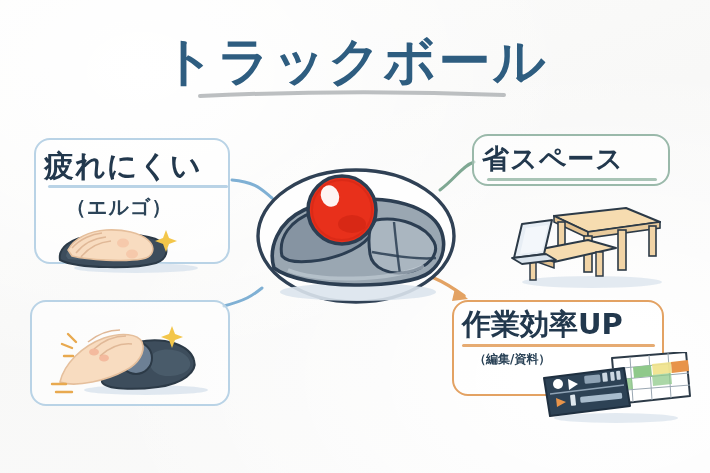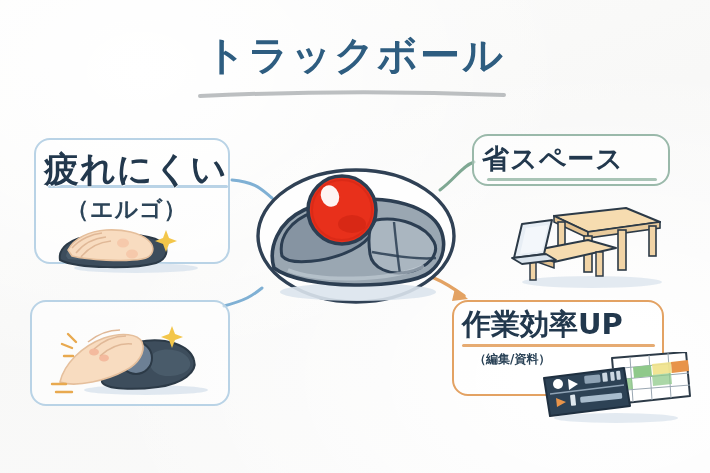--- a/index.html
+++ b/index.html
@@ -38,21 +38,21 @@
     position: absolute;
     left: 0;
     top: 34px;
     width: 710px;
     text-align: center;
   }
   .title-text {
     display: inline-block;
     font-family: "DejaVu Sans", "Liberation Sans", sans-serif;
     font-weight: bold;
-    font-size: 40px;
+    font-size: 52px;
     letter-spacing: 2px;
     color: #2e5d80;
     line-height: 1.05;
     text-shadow: 0 1px 0 rgba(255,255,255,0.7);
   }
   .title-underline {
     position: absolute;
     left: 196px;
     top: 88px;
     width: 312px;
@@ -91,22 +91,22 @@
     text-shadow: 0 1px 0 rgba(255,255,255,0.8);
   }
   .box-sublabel {
     position: absolute;
     font-weight: bold;
     color: #2c4458;
     white-space: nowrap;
     text-shadow: 0 1px 0 rgba(255,255,255,0.8);
   }
 
-  #label-ergo      { left: 44px;  top: 146px; font-size: 35px; letter-spacing: 1px; }
-  #sublabel-ergo   { left: 66px;  top: 194px; font-size: 23px; letter-spacing: 1px; }
+  #label-ergo      { left: 44px;  top: 146px; font-size: 30px; letter-spacing: 1px; }
+  #sublabel-ergo   { left: 66px;  top: 194px; font-size: 20px; letter-spacing: 1px; }
   #label-space     { left: 482px; top: 141px; font-size: 27px; letter-spacing: 1px; }
   #label-eff       { left: 462px; top: 305px; font-size: 29px; letter-spacing: 0px; }
   #sublabel-eff    { left: 474px; top: 351px; font-size: 12px; letter-spacing: 0px; }
 
   .label-rule {
     position: absolute;
     height: 3px;
     border-radius: 2px;
   }
   #rule-ergo { left: 48px;  top: 185px; width: 180px; background: #b9d3e6; }

